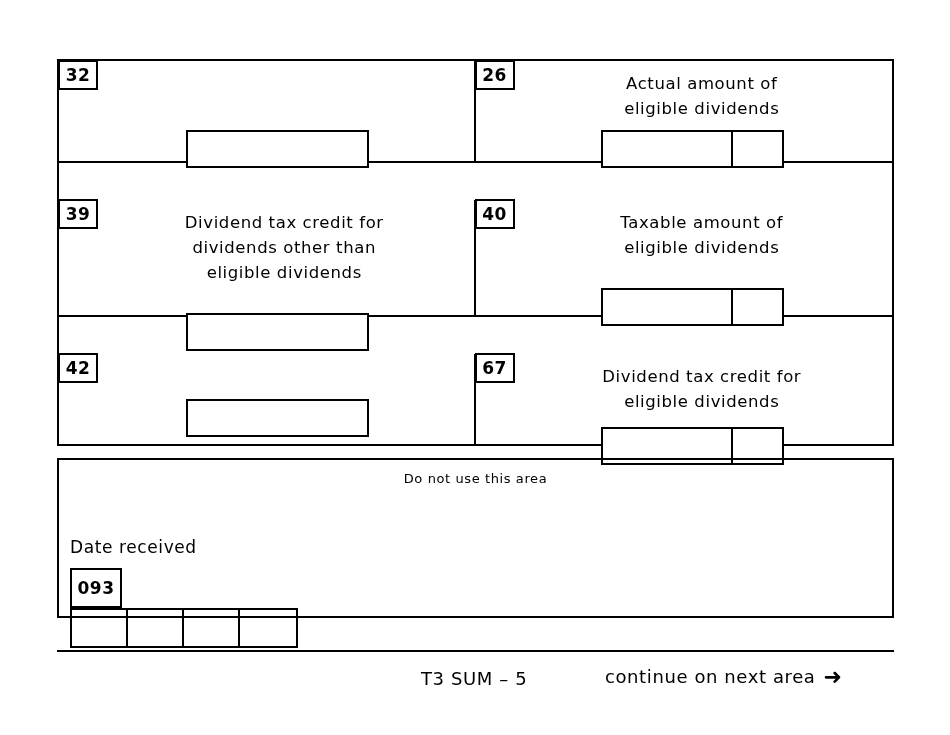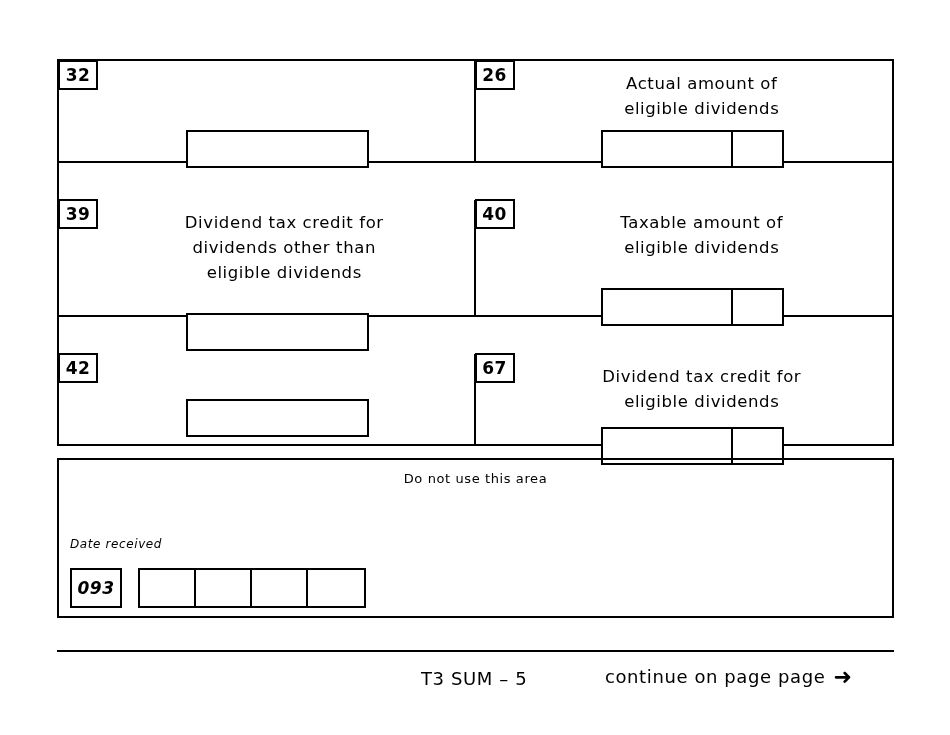--- a/index.html
+++ b/index.html
@@ -135,32 +135,30 @@
     right: 0;
     top: 11px;
     text-align: center;
     font-size: 13px;
     letter-spacing: 0.6px;
   }
   .dnu-daterec {
     position: absolute;
     left: 11px;
     top: 77px;
-    font-size: 12px;
-    letter-spacing: 0.6px;
-    font-style: italic;
+    font-size: 17px;
+    letter-spacing: 0.6px;
   }
   .date-row {
     position: absolute;
     left: 11px;
     top: 108px;
     display: flex;
-    flex-direction: row;
+    flex-direction: column;
     align-items: stretch;
-    font-style: italic;
   }
   .date-code {
     width: 52px;
     height: 40px;
     border: 2px solid #000;
     box-sizing: border-box;
     font-size: 17px;
     font-weight: bold;
     letter-spacing: 0.5px;
     display: flex;
@@ -303,15 +301,15 @@
       <div class="date-cell"></div>
       <div class="date-cell"></div>
       <div class="date-cell"></div>
     </div>
   </div>
 </div>
 
 <div class="footer-rule"></div>
 <div class="footer-formid">T3 SUM – 5</div>
 <div class="footer-continue">
-  <span>continue on page page</span>
+  <span>continue on next area</span>
   <span class="footer-arrow">➜</span>
 </div>
 
 </body></html>

